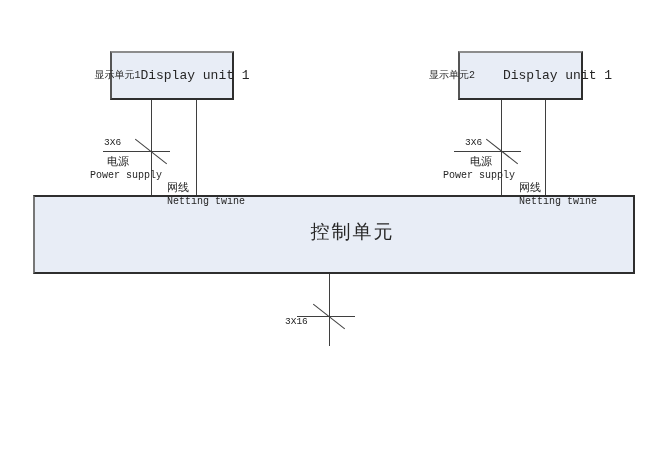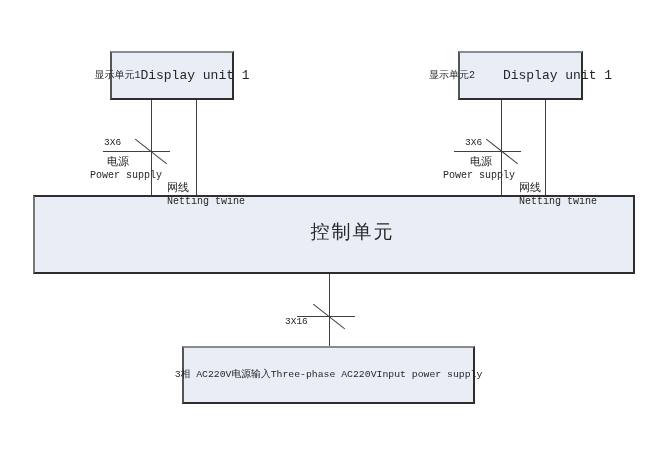--- a/index.html
+++ b/index.html
@@ -91,26 +91,20 @@
 
   <div class="box" style="left:458px; top:51px; width:125px; height:49px;gap:28px;">
     <div class="t-zh-s">显示单元2</div>
     <div class="t-en-s">Display unit 1</div>
   </div>
 
   <div class="box box-control" style="left:33px; top:195px; width:602px; height:79px; padding-bottom:4px;padding-left:37px;">
     <div class="t-zh-l">控制单元</div>
   </div>
 
-  <div class="box" style="left:182px; top:346px; width:293px; height:58px;">
-    <div class="bline">3相 AC220V</div>
-    <div class="bline">电源输入</div>
-    <div class="bline">Three-phase AC220V</div>
-    <div class="bline">Input power supply</div>
-  </div>
 
   <div class="lbl lbl-spec" style="left:104px; top:137px;">3X6</div>
   <div class="lbl lbl-zh" style="left:107px; top:154px;">电源</div>
   <div class="lbl lbl-en" style="left:90px; top:170px;">Power supply</div>
   <div class="lbl lbl-zh" style="left:167px; top:180px;">网线</div>
   <div class="lbl lbl-en above" style="left:143px; top:196px;">Netting twine</div>
 
   <div class="lbl lbl-spec" style="left:465px; top:137px;">3X6</div>
   <div class="lbl lbl-zh" style="left:470px; top:154px;">电源</div>
   <div class="lbl lbl-en" style="left:443px; top:170px;">Power supply</div>

